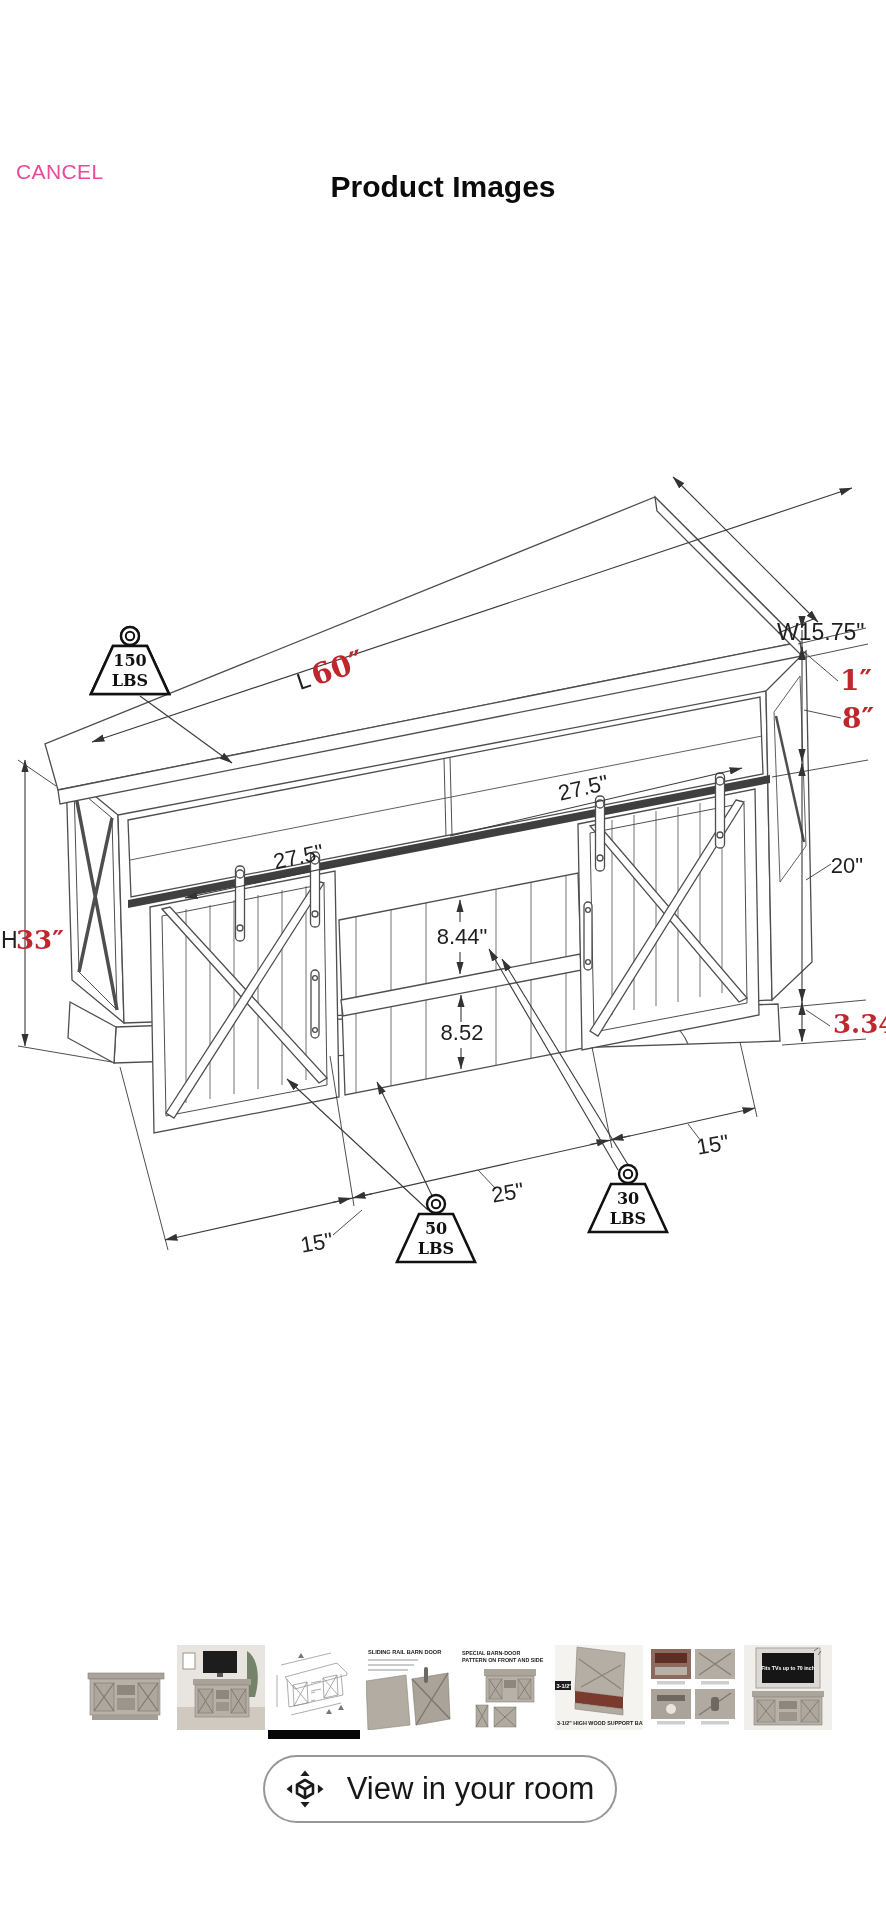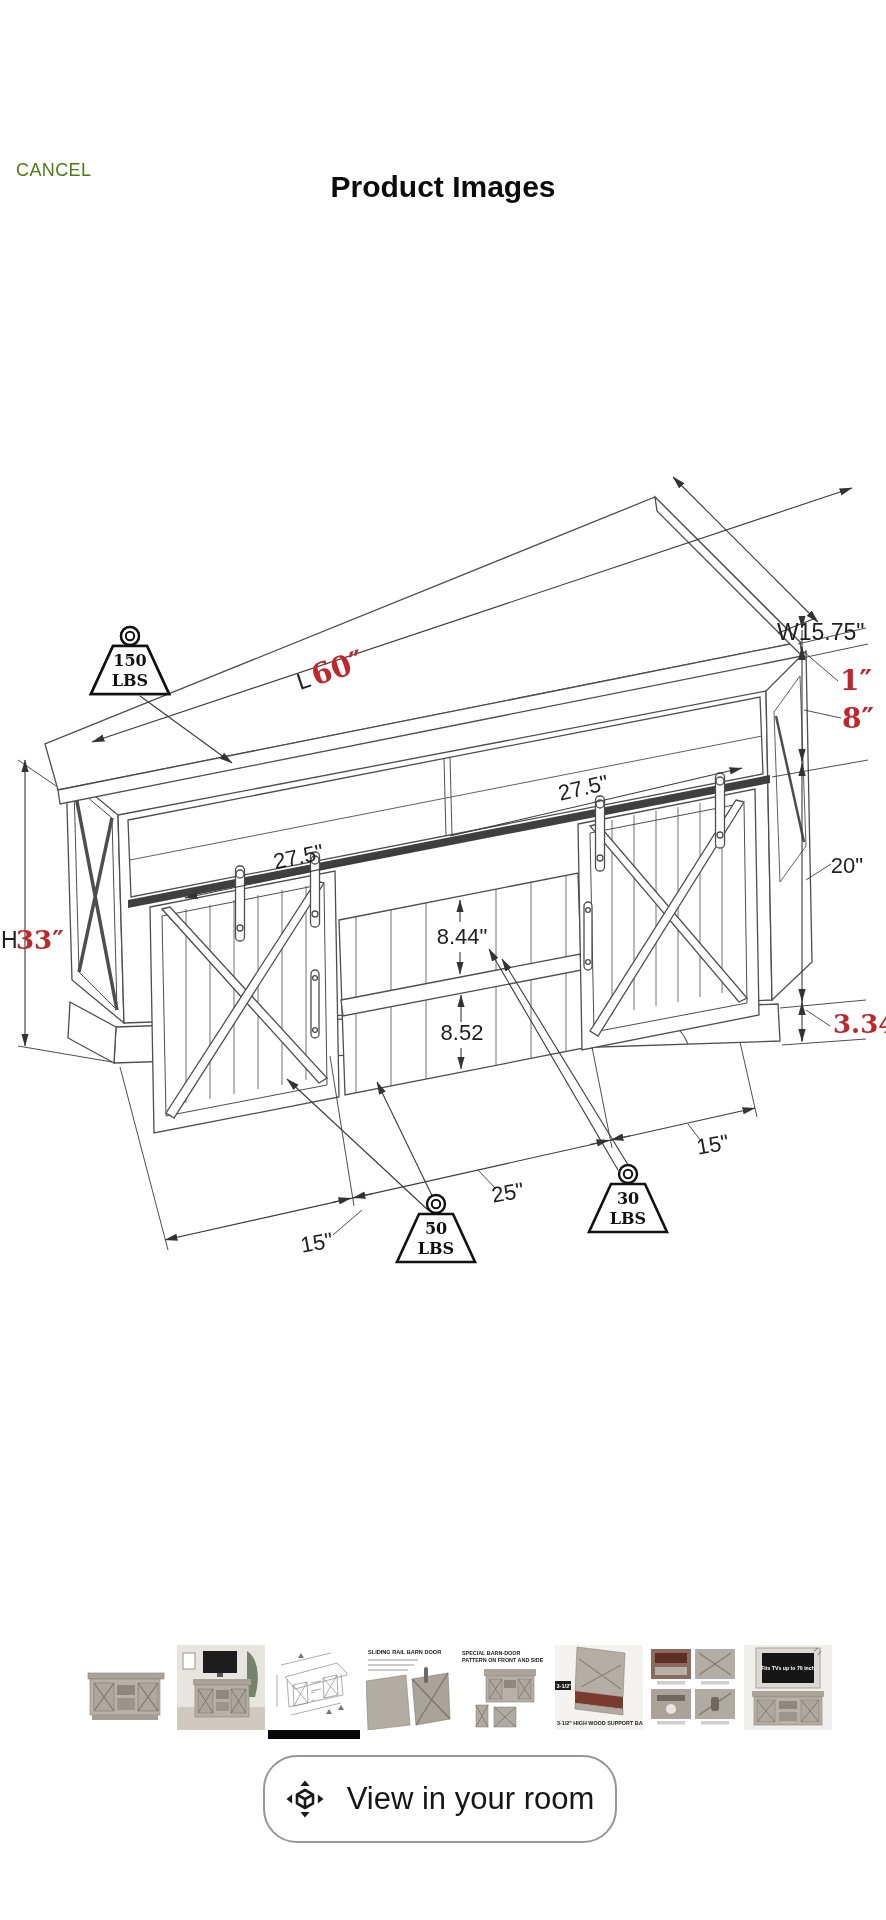--- a/index.html
+++ b/index.html
@@ -1,28 +1,28 @@
 <!DOCTYPE html>
 <html><head>
 <meta charset="utf-8">
 <style>
   html,body{margin:0;padding:0;background:#fff;}
   body{width:886px;height:1920px;position:relative;overflow:hidden;
        font-family:"Liberation Sans",sans-serif;color:#111;}
-  .hdr-cancel{position:absolute;left:16px;top:160px;font-size:18px;letter-spacing:.4px;color:#4d7c0f;}
+  .hdr-cancel{position:absolute;left:16px;top:160px;font-size:21px;letter-spacing:.4px;color:#ec4899;}
   .hdr-title{position:absolute;left:0;right:0;top:152px;text-align:center;font-size:30px;font-weight:700;color:#0b0b0b;margin-top:18px;}
   #diagram{position:absolute;left:0;top:470px;}
   .dim{font-size:22px;fill:#1f1f1f;font-family:"Liberation Sans",sans-serif;}
   .dimbig{font-size:23px;fill:#1f1f1f;font-family:"Liberation Sans",sans-serif;}
   .red{font-family:"DejaVu Serif",serif;font-weight:700;fill:#c0272d;}
   .wt{font-family:"DejaVu Serif",serif;font-weight:700;font-size:16px;fill:#111;text-anchor:middle;}
   .thumbs{position:absolute;left:82px;top:1645px;display:flex;gap:6.5px;}
   .thumb{width:88px;height:85px;position:relative;background:#fff;overflow:hidden;}
   .sel-bar{position:absolute;left:268px;top:1730px;width:92px;height:9px;background:#070707;}
-  .ar-btn{position:absolute;left:263px;top:1755px;width:354px;height:88px;box-sizing:border-box;
+  .ar-btn{position:absolute;left:263px;top:1755px;width:354px;height:68px;box-sizing:border-box;
           border:2px solid #979797;border-radius:34px;background:#fff;
           display:flex;align-items:center;justify-content:center;gap:23px;}
   .ar-btn span{font-size:31px;color:#161616;}
   .tt{font-family:"Liberation Sans",sans-serif;font-weight:700;fill:#222;}
 </style>
 </head>
 <body>
 
 <div class="hdr-cancel">CANCEL</div>
 <div class="hdr-title">Product Images</div>

